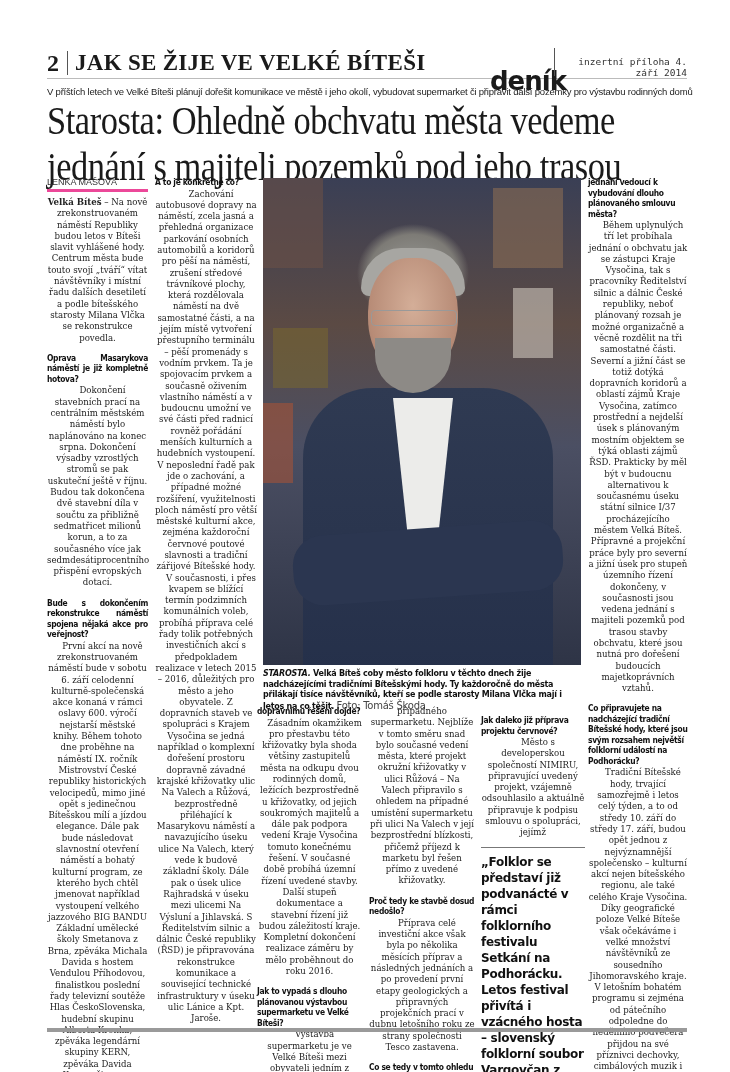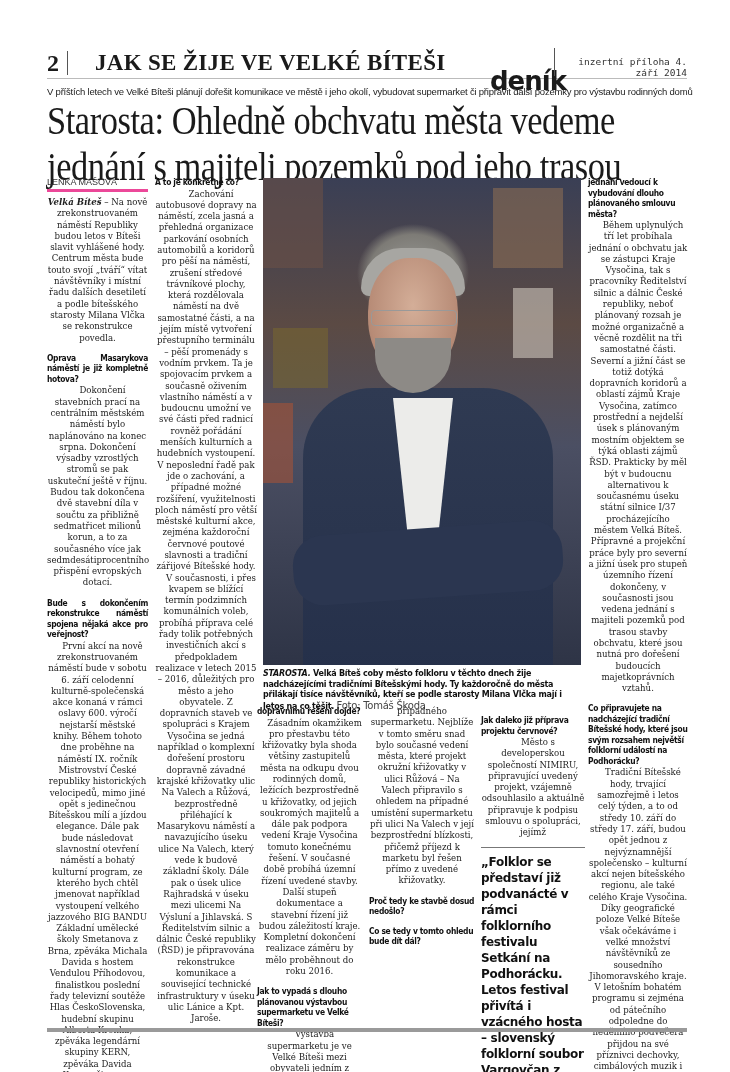--- a/index.html
+++ b/index.html
@@ -1,33 +1,33 @@
 <!DOCTYPE html>
 <html><head>
 <meta charset="utf-8">
 <style>
   html, body { margin:0; padding:0; background:#fff; }
   body { width:730px; height:1072px; position:relative; overflow:hidden; color:#1a1a1a; }
   .page { position:absolute; left:47px; top:0; width:640px; height:1072px; }
   .masthead { position:absolute; left:0; top:48px; width:640px; height:30px; border-bottom:1px solid #bbb; }
   .pg-num { position:absolute; left:0; top:0; font:bold 24px "Liberation Serif", serif; line-height:30px; }
   .pg-sep { position:absolute; left:20px; top:3px; width:1px; height:24px; background:#555; }
-  .section-title { position:absolute; left:28px; top:0; font:bold 23px "Liberation Serif", serif; line-height:30px; letter-spacing:0.3px;margin-left:20px; }
+  .section-title { position:absolute; left:28px; top:0; font:bold 23px "Liberation Serif", serif; line-height:30px; letter-spacing:0.3px; }
   .brand { position:absolute; left:443px; top:-1px; font:bold 26px "DejaVu Sans", sans-serif; line-height:30px; letter-spacing:-1px;margin-top:19px; }
   .brand-sep { position:absolute; left:507px; top:0; width:1px; height:28px; background:#555; }
   .issue { position:absolute; left:514px; top:8px; font:9.5px "DejaVu Sans Mono", monospace; color:#333;text-align:right; }
   .kicker { position:absolute; left:0; top:86px; width:640px; font:9.5px "Liberation Sans", sans-serif; color:#222; letter-spacing:-0.2px; white-space:nowrap; }
   .headline { position:absolute; left:0; top:98px; width:640px; font:40px "Liberation Serif", serif; line-height:46px; letter-spacing:-0.5px; transform:scaleX(0.86); transform-origin:left top; white-space:nowrap; }
   .col { position:absolute; font:8.6px "DejaVu Serif", serif; line-height:11.3px; color:#222; text-align:left; }
   .col p { margin:0; text-indent:10px;text-align:center; }
   .col p.noindent { text-indent:0; }
   .col .q { font:bold 8.4px "DejaVu Sans Condensed", "DejaVu Sans", sans-serif; line-height:10.5px; margin:9px 0 1px 0; letter-spacing:-0.3px; color:#111; }
   .col .q.first { margin-top:0; }
   .byline { font:9px "Liberation Sans", sans-serif; color:#333; border-bottom:3px solid #ec4899; padding-bottom:2px; margin-bottom:5px; }
-  .dateline { font-weight:bold; font-style:italic; }
+  .dateline { font-weight:bold; }
   .justify { text-align:justify; }
   .pullquote { border-top:1.5px solid #777; border-bottom:1.5px solid #777; padding:6px 0 8px 0; margin:8px 0 8px 0; font:bold 13px "DejaVu Sans", sans-serif; line-height:17px; color:#111; letter-spacing:-0.3px; }
   .photo { position:absolute; left:216px; top:178px; width:318px; height:487px; overflow:hidden;
     background:
       radial-gradient(ellipse 60px 75px at 150px 145px, #c9a792 0%, #b08672 60%, transparent 72%),
       radial-gradient(ellipse 80px 70px at 150px 95px, #9a9a96 0%, #7d7b76 55%, transparent 70%),
       linear-gradient(180deg, #3a3f55 0%, #5b4a44 30%, #4b4f63 55%, #2e3446 100%); }
   .photo .tile { position:absolute; }
   .photo .body { position:absolute; left:40px; top:210px; width:250px; height:290px; background:linear-gradient(180deg,#2f3a52 0%,#25304a 100%); border-radius:70px 70px 0 0; }
   .photo .shirt { position:absolute; left:130px; top:220px; width:60px; height:140px; background:#ececea; clip-path:polygon(0 0,100% 0,75% 100%,25% 100%); }
@@ -101,20 +101,21 @@
     <div class="q first">dopravnímu řešení dojde?</div>
     <p>Zásadním okamžikem pro přestavbu této křižovatky byla shoda většiny zastupitelů města na odkupu dvou rodinných domů, ležících bezprostředně u křižovatky, od jejich soukromých majitelů a dále pak podpora vedení Kraje Vysočina tomuto konečnému řešení. V současné době probíhá územní řízení uvedené stavby. Další stupeň dokumentace a stavební řízení již budou záležitostí kraje. Kompletní dokončení realizace záměru by mělo proběhnout do roku 2016.</p>
     <div class="q">Jak to vypadá s dlouho plánovanou výstavbou supermarketu ve Velké Bíteši?</div>
     <p>Výstavba supermarketu je ve Velké Bíteši mezi obyvateli jedním z hlavních témat již více jak dvacet let. I když výstavba, případně podpora výstavby obchodního centra byly v předcházejících volebních obdobích tématem mnoha volebních seskupení, nepodařilo se dosud tento záměr ve městě zrealizovat. Je však nutno zdůraznit, že město nemělo a nemá v úmyslu jakoukoli vlastní výstavbu marketu.</p>
 
   </div>
 
   <div class="col" style="left:322px; top:706px; width:106px;">
     <p class="noindent">případného supermarketu. Nejblíže v tomto směru snad bylo současné vedení města, které projekt okružní křižovatky v ulici Růžová – Na Valech připravilo s ohledem na případné umístění supermarketu při ulici Na Valech v její bezprostřední blízkosti, přičemž příjezd k marketu byl řešen přímo z uvedené křižovatky.</p>
     <div class="q">Proč tedy ke stavbě dosud nedošlo?</div>
+    <p>Příprava celé investiční akce však byla po několika měsících příprav a následných jednáních a po provedení první etapy geologických a připravných projekčních prací v dubnu letošního roku ze strany společnosti Tesco zastavena.</p>
     <div class="q">Co se tedy v tomto ohledu bude dít dál?</div>
 
   </div>
 
   <div class="col" style="left:434px; top:706px; width:104px;">
     <div class="q">Jak daleko již příprava projektu červnové?</div>
     <p>Město s developerskou společností NIMIRU, připravující uvedený projekt, vzájemně odsouhlasilo a aktuálně připravuje k podpisu smlouvu o spolupráci, jejímž</p>
     <div class="pullquote" style="font-size:12px;line-height:16px;">„Folklor se představí již podvanácté v rámci folklorního festivalu Setkání na Podhorácku. Letos festival přivítá i vzácného hosta – slovenský folklorní soubor Vargovčan z Hanušovec nad Topľou, partnerského města Velké Bíteše.“</div>
 
   </div>

